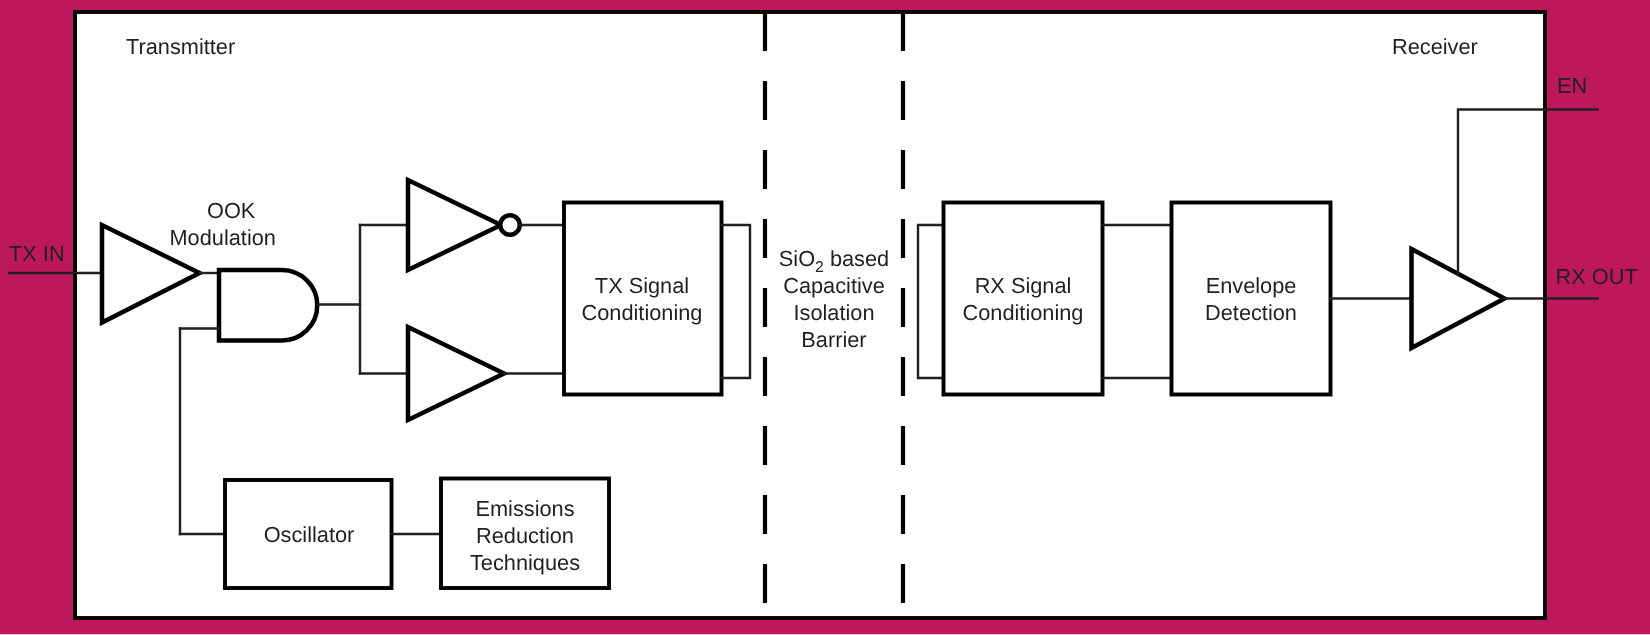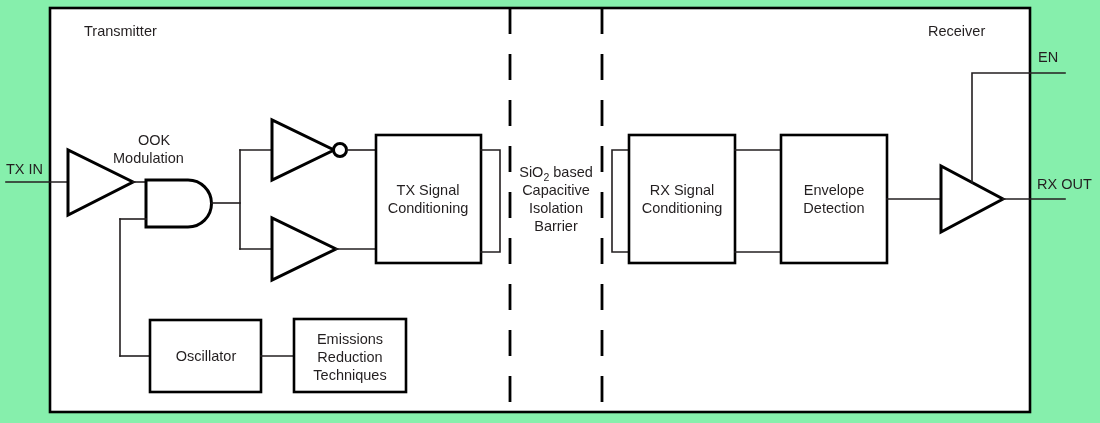--- a/index.html
+++ b/index.html
@@ -7,21 +7,21 @@
     padding: 0;
     background: #ffffff;
   }
   body {
     font-family: "Liberation Sans", sans-serif;
   }
   #diagram-root {
     position: relative;
     width: 1100px;
     height: 423px;
-    background: #86efac;
+    background: #be185d;
     overflow: hidden;
   }
   svg#block-diagram {
     display: block;
     width: 1100px;
     height: 423px;
   }
   .wire {
     stroke: #231f20;
     stroke-width: 1.6;

